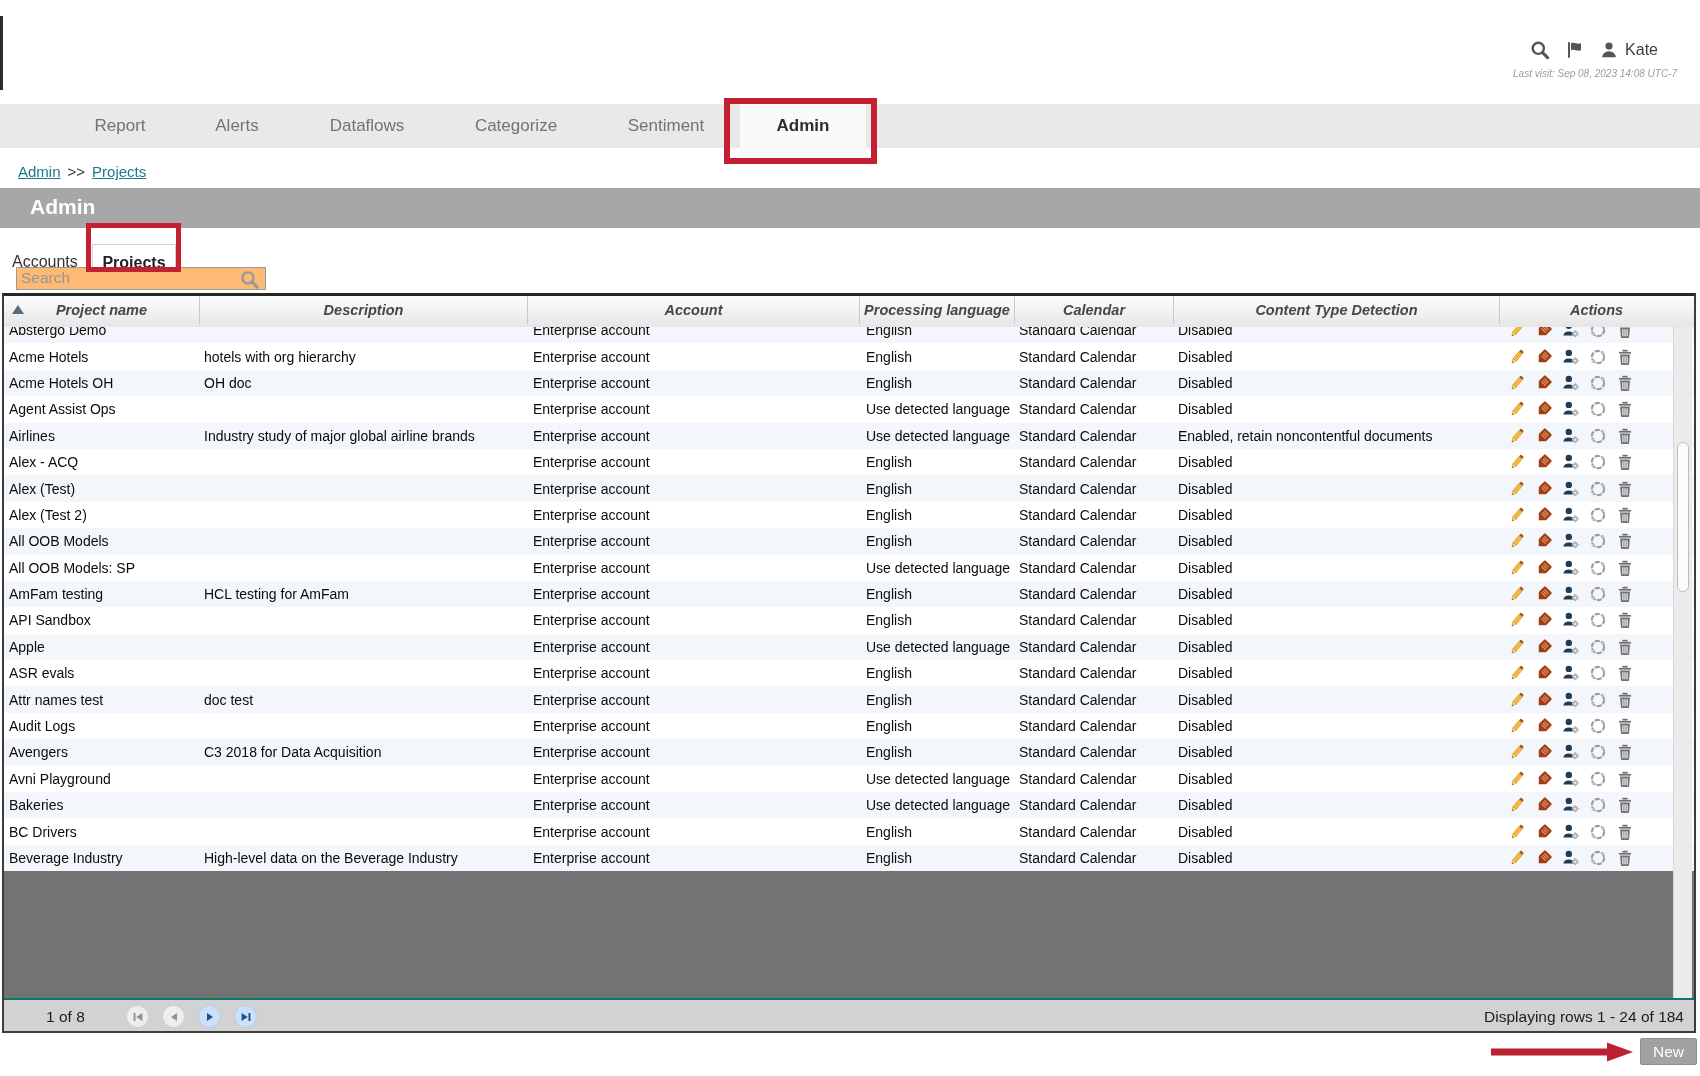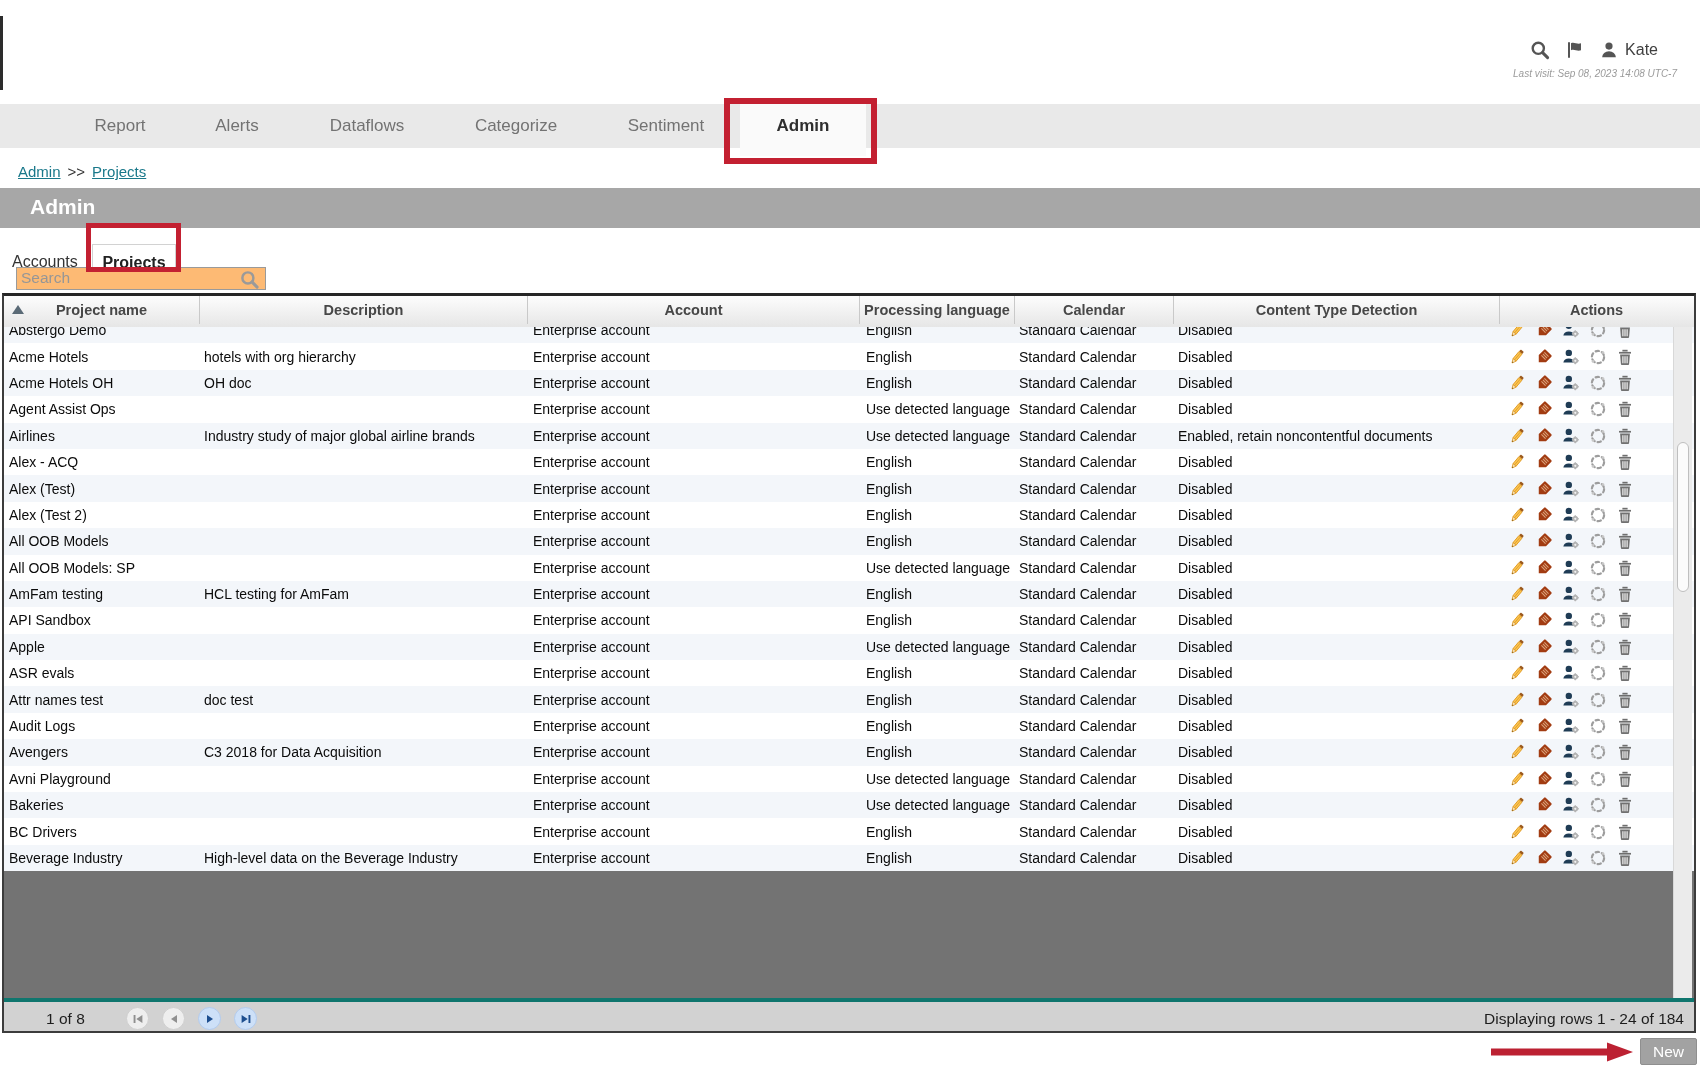--- a/index.html
+++ b/index.html
@@ -49,21 +49,21 @@
   .search-wrap { position:absolute; left:5px; top:267px; width:250px; height:23px; border:1.5px solid #9a9a9a; background:#fdba74;margin-left:11px; }
   .search-wrap input { position:absolute; left:4px; top:0; width:210px; height:20px; border:none; outline:none;
                        font-size:15.5px; color:#333; font-family:"Liberation Sans",sans-serif; background:transparent; }
   .search-wrap input::placeholder { color:#969696; }
   .search-wrap .mag { position:absolute; right:6px; top:2px; }
 
   
   .tbl { position:absolute; left:2px; top:293px; width:1694px; height:740px;
          border:2px solid #3c3c3c; border-top:3px solid #262626; background:#fff; }
   .thead { position:absolute; left:0; top:0; width:1690px; height:32px; display:flex;
-           background:linear-gradient(#fdfdfd,#e6e6e6); border-bottom:1px solid #bdbdbd; }
+           background:linear-gradient(#fdfdfd,#e6e6e6); border-bottom:1px solid #bdbdbd;font-style:italic; }
   .th { height:28px; line-height:28px; text-align:center; font-size:14.5px; font-weight:bold; color:#474747;
         border-right:1px solid #c9c9c9; position:relative; cursor:pointer; }
   .th:last-child { border-right:none; }
   .sort-tri { position:absolute; left:8px; top:9px; width:0; height:0;
               border-left:6px solid transparent; border-right:6px solid transparent; border-bottom:9px solid #5a6a76; }
   .tbody { position:absolute; left:0; top:31px; width:1690px; height:673px; overflow:hidden; background:#737373; }
   .trow { display:flex; height:26.4px; align-items:center; background:#fff; }
   .trow:first-child { margin-top:-10px; }
   .trow.stripe { background:#f3f6fa; }
   .td { font-size:14px; color:#0b0b0b; white-space:nowrap; overflow:hidden; }
@@ -79,21 +79,21 @@
 
   
   .th.c-name,.th.c-desc,.th.c-account,.th.c-lang,.th.c-cal,.th.c-ctd,.th.c-actions { padding-left:0; display:block; }
 
   
   .vscroll { position:absolute; right:2px; top:31px; width:19px; height:673px; background:#ebebeb; border-left:1px solid #d8d8d8; }
   .vthumb { position:absolute; left:3px; top:115px; width:12px; height:150px; background:#fbfbfb;
             border:1px solid #bfbfbf; border-radius:7px; cursor:grab; }
 
   
-  .pagebar { position:absolute; left:0; bottom:0; width:1690px; height:33px; background:#d2d2d2; border-top:4px solid #0f766e; }
+  .pagebar { position:absolute; left:0; bottom:0; width:1690px; height:33px; background:#d2d2d2; border-top:2px solid #0f766e; }
   .page-label { position:absolute; left:42px; top:0; line-height:33px; font-size:15.5px; color:#1d1d1d; }
   .pager-btns { position:absolute; left:122px; top:5px; display:flex; gap:13px; }
   .pbtn { width:23px; height:23px; border-radius:50%; border:1px solid #cfcfcf; background:#eeeeee; color:#8f8f8f;
           display:flex; align-items:center; justify-content:center; cursor:pointer; }
   .pbtn.enabled { background:#cde0f8; border-color:#b2cbee; color:#1d4e8f; }
   .displaying { position:absolute; right:10px; top:0; line-height:33px; font-size:15.5px; color:#1d1d1d; }
 
   
   .new-btn { position:absolute; left:1640px; top:1038px; width:57px; height:27px; background:#a2a2a2; border:1px solid #8f8f8f;
              border-radius:2px; color:#fff; font-size:15.5px; font-weight:500; text-align:center; line-height:25px; cursor:pointer; }

